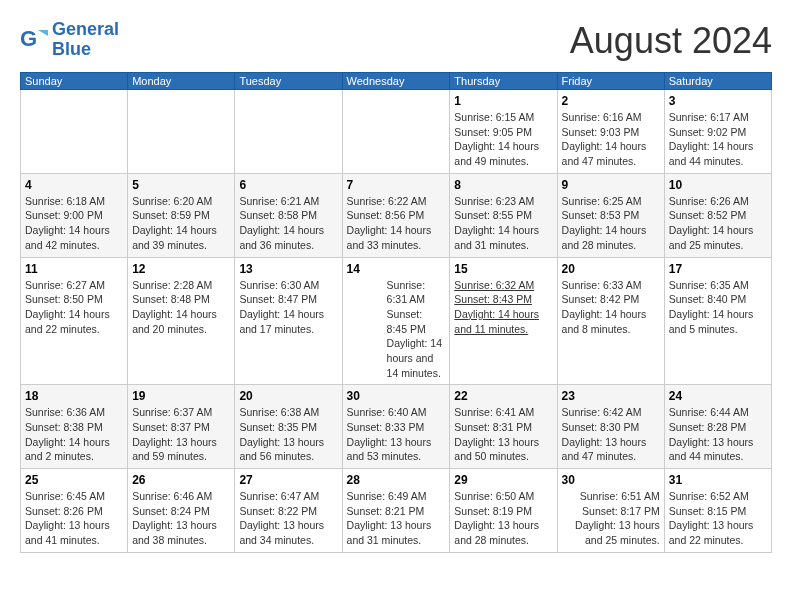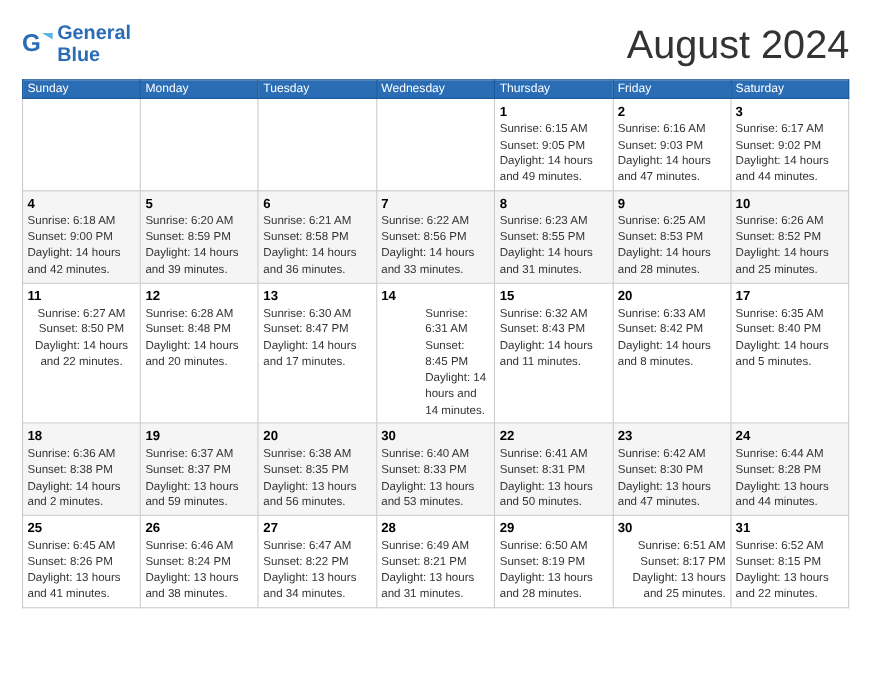--- a/index.html
+++ b/index.html
@@ -181,45 +181,45 @@
         <td>
           <span class="day-num">10</span>
           <div class="day-info" style="white-space: pre-line;">Sunrise: 6:26 AM
 Sunset: 8:52 PM
 Daylight: 14 hours and 25 minutes.</div>
         </td>
       </tr>
       <tr>
         <td>
           <span class="day-num">11</span>
-          <div class="day-info" style="white-space: pre-line; text-align: center;">Sunrise: 6:27 AM
+          <div class="day-info" style="white-space: pre-line;">Sunrise: 6:27 AM
 Sunset: 8:50 PM
 Daylight: 14 hours and 22 minutes.</div>
         </td>
         <td>
           <span class="day-num">12</span>
-          <div class="day-info" style="white-space: pre-line;">Sunrise: 6:28 AM
+          <div class="day-info" style="white-space: pre-line;">Sunrise: 2:28 AM
 Sunset: 8:48 PM
 Daylight: 14 hours and 20 minutes.</div>
         </td>
         <td>
           <span class="day-num">13</span>
           <div class="day-info" style="white-space: pre-line;">Sunrise: 6:30 AM
 Sunset: 8:47 PM
 Daylight: 14 hours and 17 minutes.</div>
         </td>
         <td>
           <span class="day-num">14</span>
           <div class="day-info" style="white-space: pre-line; margin-left: 40px;">Sunrise: 6:31 AM
 Sunset: 8:45 PM
 Daylight: 14 hours and 14 minutes.</div>
         </td>
         <td>
           <span class="day-num">15</span>
-          <div class="day-info" style="white-space: pre-line;">Sunrise: 6:32 AM
+          <div class="day-info" style="white-space: pre-line; text-decoration: underline;">Sunrise: 6:32 AM
 Sunset: 8:43 PM
 Daylight: 14 hours and 11 minutes.</div>
         </td>
         <td>
           <span class="day-num">20</span>
           <div class="day-info" style="white-space: pre-line;">Sunrise: 6:33 AM
 Sunset: 8:42 PM
 Daylight: 14 hours and 8 minutes.</div>
         </td>
         <td>

